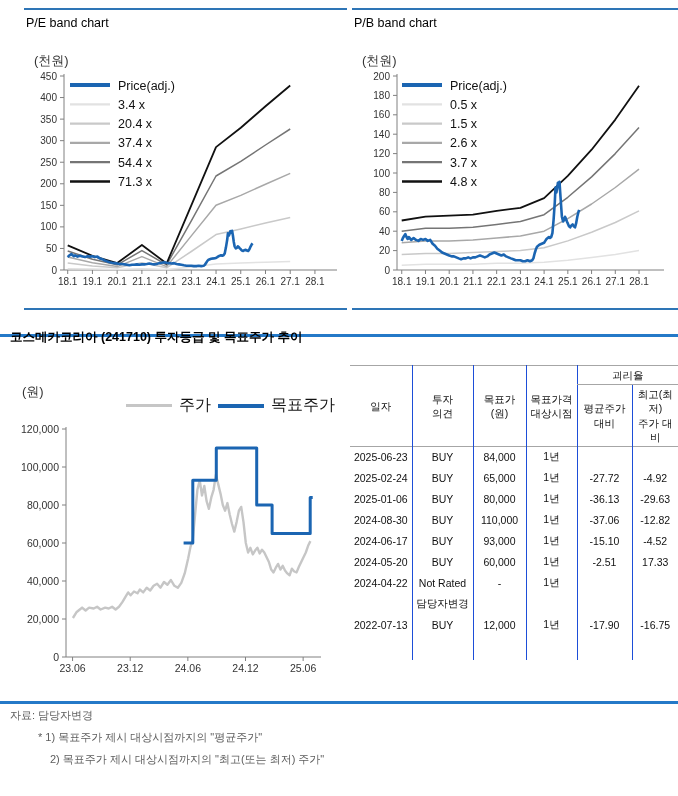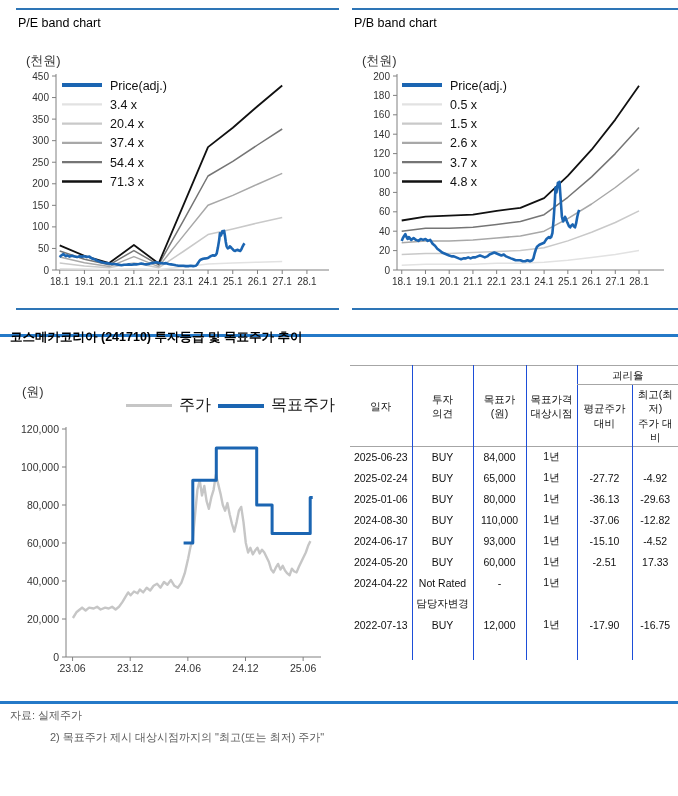--- a/index.html
+++ b/index.html
@@ -1,20 +1,20 @@
 <!DOCTYPE html>
 <html><head>
 <meta charset="utf-8">
 <style>
   html,body{margin:0;padding:0;background:#fff;}
   .page{position:relative;width:678px;height:796px;background:#fff;overflow:hidden;
         font-family:"Liberation Sans","DejaVu Sans",sans-serif;color:#111;}
   
   .chart-panel{position:absolute;top:8px;height:298px;border-top:2px solid #2E75B6;border-bottom:2px solid #2E75B6;}
-  #panel-pe{left:16px;width:323px;}
+  #panel-pe{left:24px;width:323px;}
   #panel-pb{left:352px;width:326px;}
   .chart-title{position:absolute;left:2px;top:6px;margin:0;font-size:12.5px;font-weight:400;color:#000;}
   .unit-label{position:absolute;left:10px;top:42px;font-size:13px;color:#333;}
   .chart-panel svg,.trend-panel svg{position:absolute;left:0;top:58px;}
   svg text{font-family:"Liberation Sans","DejaVu Sans",sans-serif;}
   
   .divider{position:absolute;left:0;width:678px;height:3px;background:#2479C8;}
   .d1{top:334px;} .d2{top:701px;}
   .section-title{position:absolute;left:10px;top:329px;margin:0;font-size:12.5px;font-weight:700;color:#000;}
   
@@ -344,17 +344,18 @@
           <td class="bl" style="height: 20px;"></td>
           <td class="bl" style="height: 20px;"></td>
           <td class="bl" style="height: 20px;"></td>
           <td class="bl" style="height: 20px;"></td>
         </tr>
       </tbody>
   </table>
 
   <div class="divider d2"></div>
   <div class="footer-text">
-    <p>자료: 실제주가</p>
+    <p>자료: 담당자변경</p>
+    <p class="indent1">* 1) 목표주가 제시 대상시점까지의 "평균주가"</p>
     <p class="indent2">2) 목표주가 제시 대상시점까지의 "최고(또는 최저) 주가"</p>
   </div>
 
 </div>
 
 </body></html>

